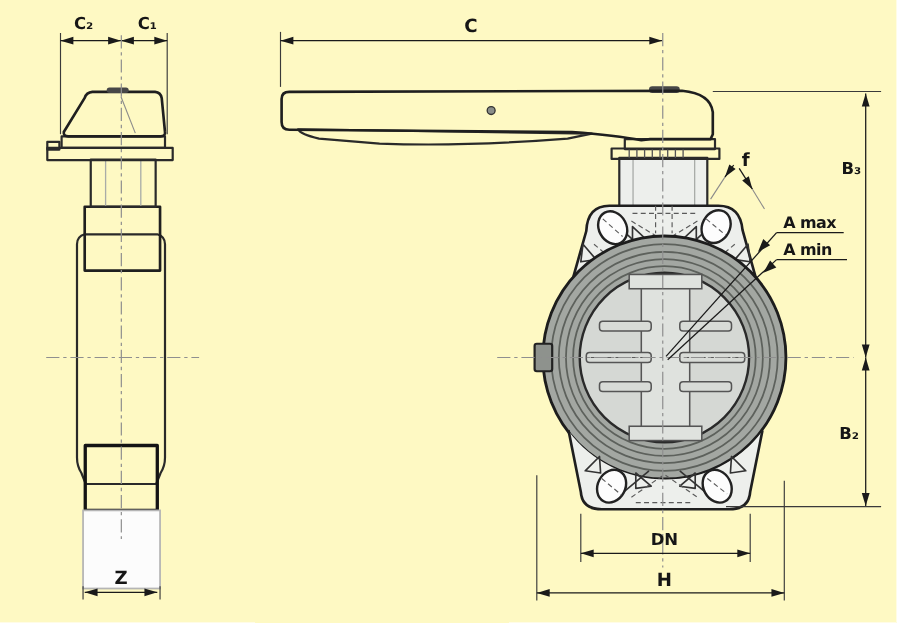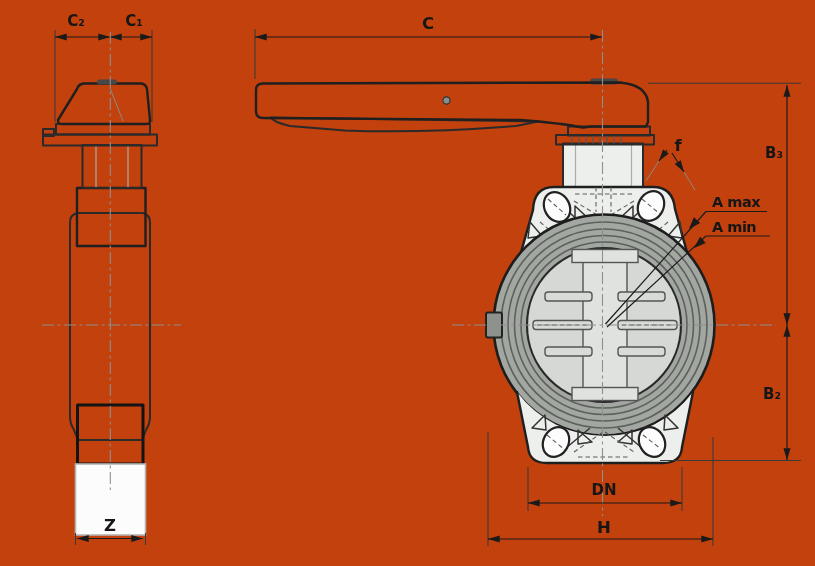--- a/index.html
+++ b/index.html
@@ -1,16 +1,16 @@
 <!DOCTYPE html>
 <html><head>
 <meta charset="utf-8">
 <style>
   html,body{margin:0;padding:0;background:#ffffff;}
-  .stage{position:relative;width:815px;height:566px;background:#c2410c;overflow:hidden;
+  .stage{position:relative;width:815px;height:566px;background:#fef9c3;overflow:hidden;
          font-family:"DejaVu Sans",sans-serif;}
   svg{display:block;}
   .ol   {stroke:#1f1f1f;stroke-width:2.4;stroke-linejoin:round;stroke-linecap:round;fill:none;}
   .ol2  {stroke:#2a2a2a;stroke-width:2;stroke-linejoin:round;fill:none;}
   .olb  {stroke:#141414;stroke-width:3;stroke-linejoin:round;fill:none;}
   .thin {stroke:#8a8a8a;stroke-width:1;fill:none;}
   .inner{stroke:#a9aca8;stroke-width:1.2;fill:none;}
   .dim  {stroke:#1a1a1a;stroke-width:1.15;fill:none;}
   .ext  {stroke:#3a3a3a;stroke-width:1.05;fill:none;}
   .cl   {stroke:#8f8f8f;stroke-width:1.1;stroke-dasharray:12 3.5 3 3.5;fill:none;}

